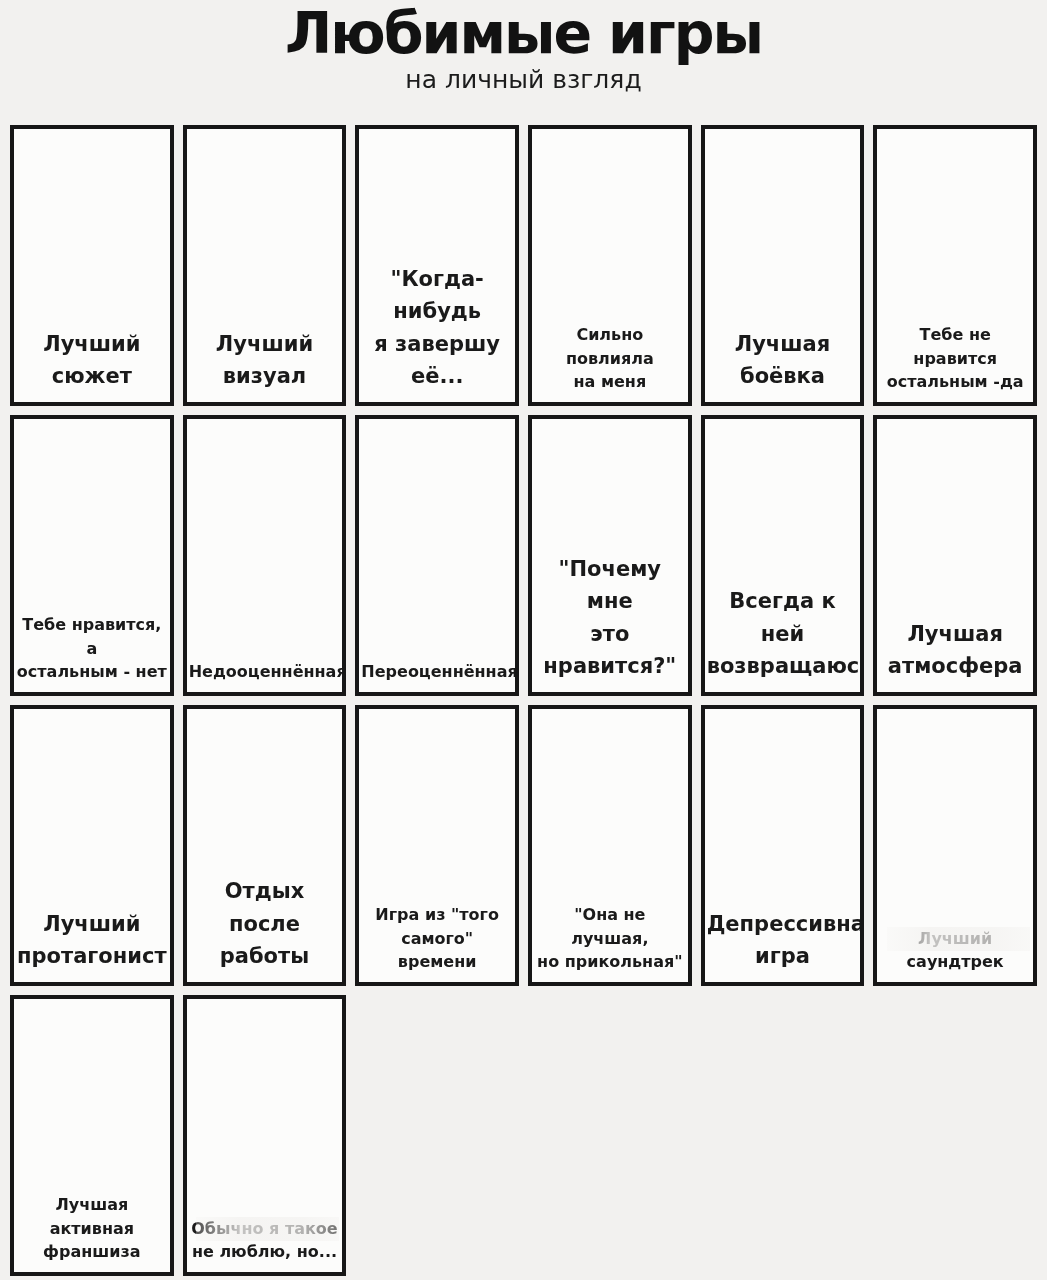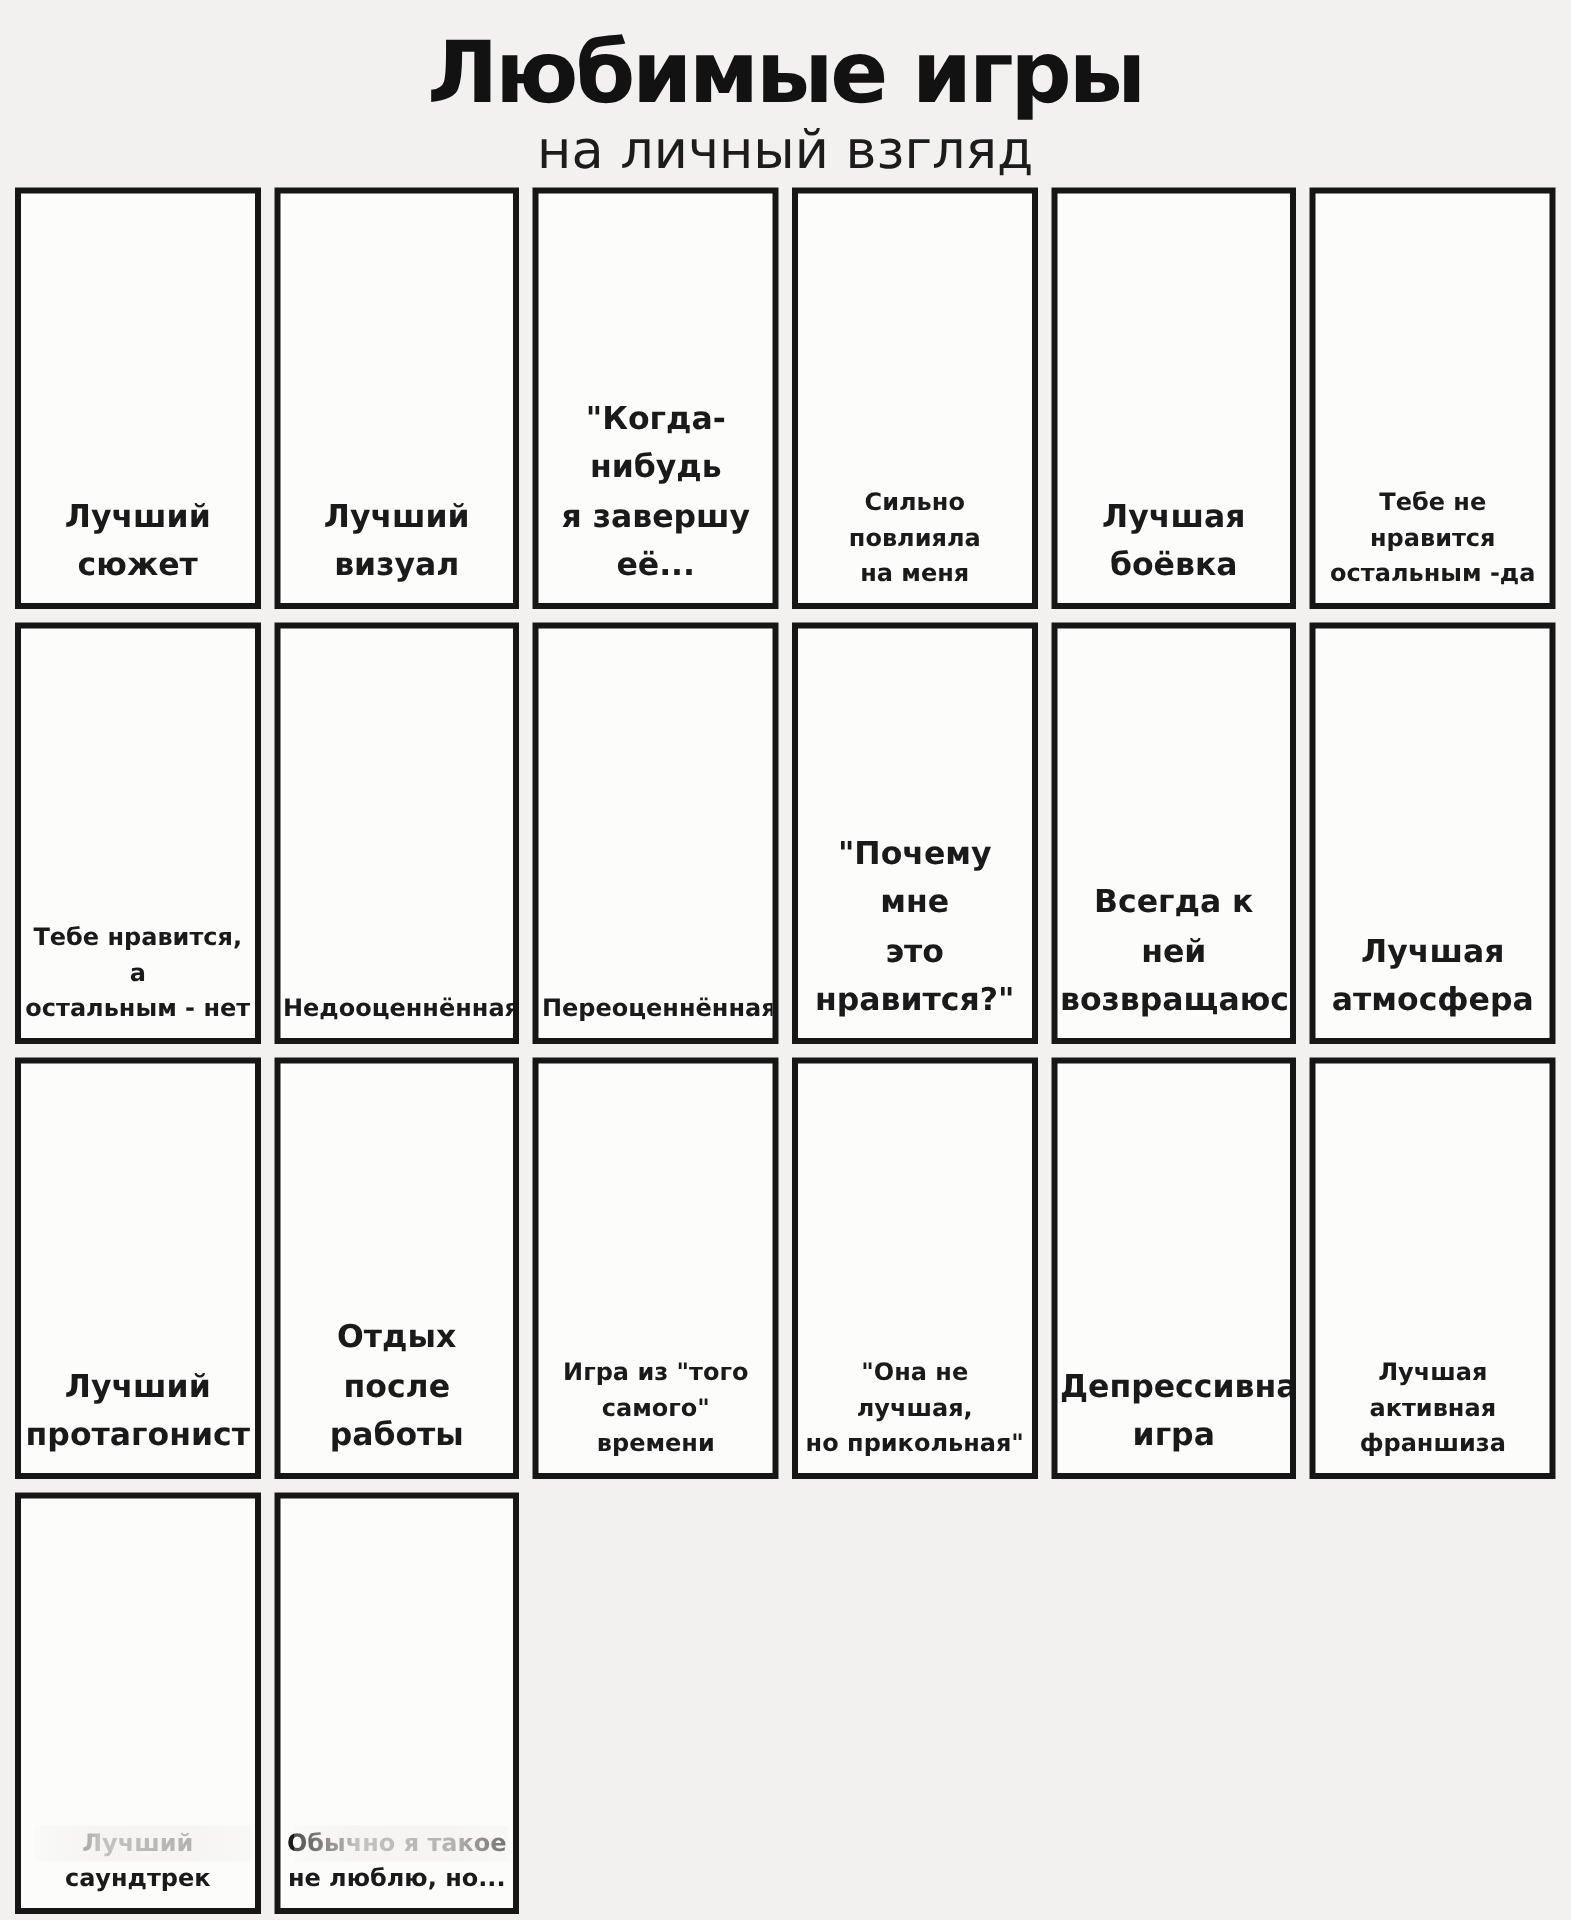--- a/index.html
+++ b/index.html
@@ -9,34 +9,34 @@
   body {
     width: 1047px;
     height: 1280px;
     background: #f2f1ef;
     font-family: "DejaVu Sans", sans-serif;
     overflow: hidden;
     position: relative;
   }
   .header {
     text-align: center;
-    padding-top: 20px;
+    padding-top: 4px;
     height: 121px;
     box-sizing: border-box;
   }
   .title {
     font-size: 57px;
     font-weight: bold;
     color: #121212;
     letter-spacing: -2px;
     line-height: 1.05;
     margin: 0;
   }
   .subtitle {
-    font-size: 35px;
+    font-size: 25px;
     font-weight: normal;
     color: #1c1c1c;
     letter-spacing: 0px;
     line-height: 1.1;
     margin: 2px 0 0 0;
   }
   .grid {
     position: absolute;
     left: 10px;
     right: 10px;
@@ -161,25 +161,25 @@
     </div>
 
   <div class="cell sm">
       <span class="caption">"Она не лучшая,
 но прикольная"</span>
     </div>
   <div class="cell lg">
       <span class="caption">Депрессивная
 игра</span>
     </div>
+  <div class="cell sm faded">
+      <span class="caption">Лучший
+саундтрек</span>
+    </div>
   <div class="cell sm">
       <span class="caption">Лучшая активная
 франшиза</span>
-    </div>
-  <div class="cell sm faded">
-      <span class="caption">Лучший
-саундтрек</span>
     </div>
   <div class="cell sm faded">
       <span class="caption">Обычно я такое
 не люблю, но...</span>
     </div>
 </div>
 
 </body></html>

